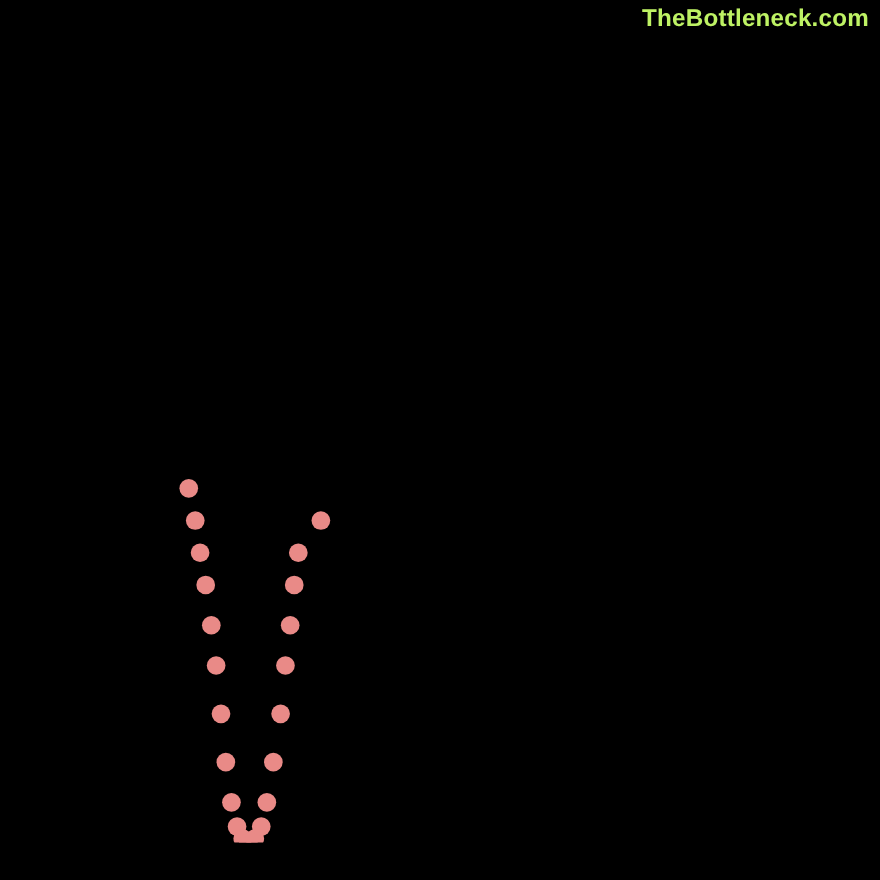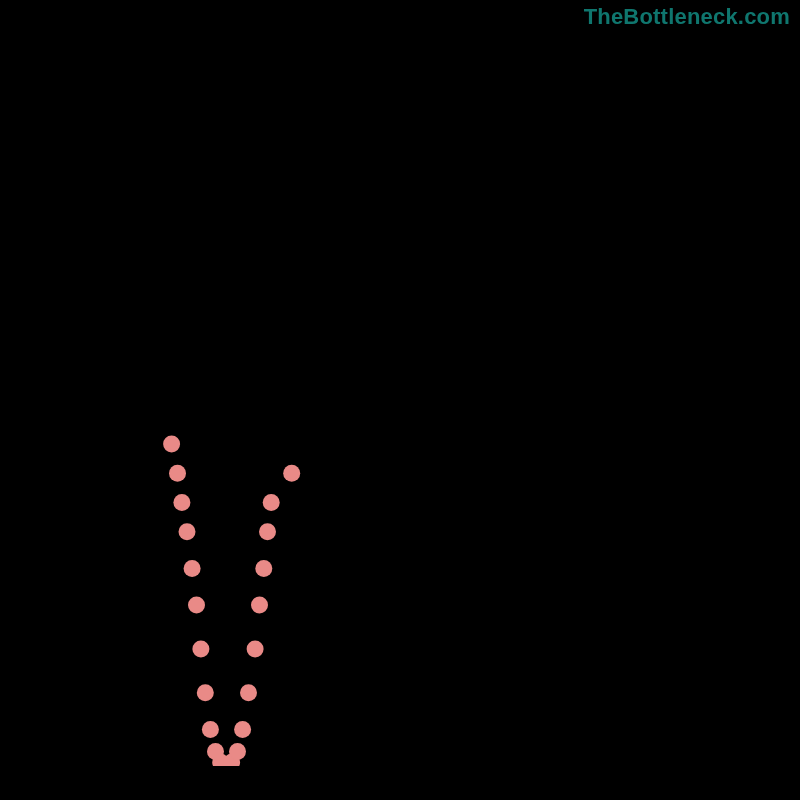--- a/index.html
+++ b/index.html
@@ -41,21 +41,21 @@
   svg.curve {
     position: absolute;
     left: 0; top: 0;
     width: 100%;
     height: 100%;
   }
   .watermark {
     position: absolute;
     top: 4px;
     right: 10px;
-    color: #0f766e;
+    color: #bef264;
     font-size: 22px;
     font-weight: 600;
     letter-spacing: 0.2px;
   }
 </style>
 </head>
 <body>
 
 <div class="outer">
   <div class="plot">

